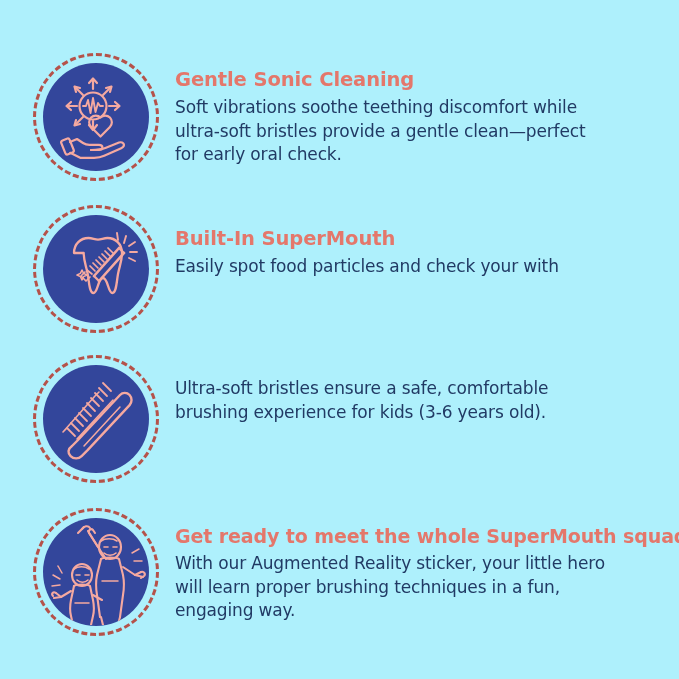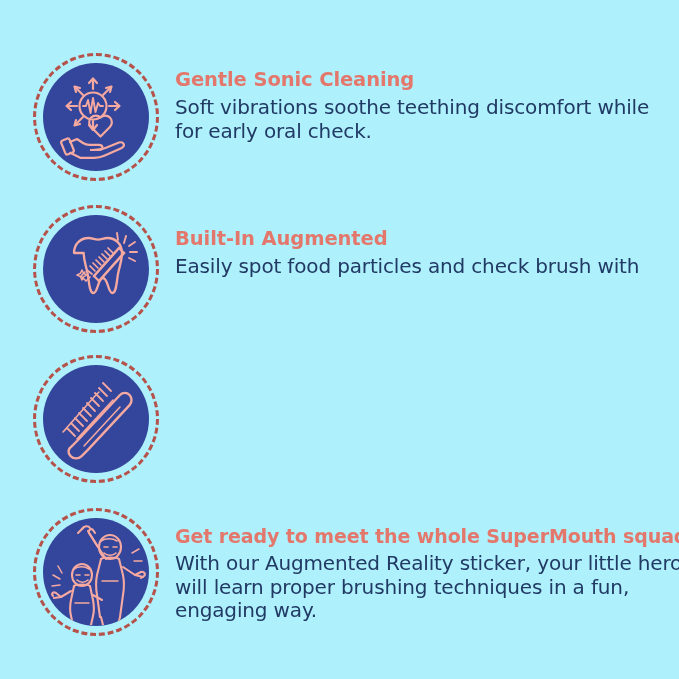--- a/index.html
+++ b/index.html
@@ -71,21 +71,21 @@
     color: #e4776b;
     font-size: 19.5px;
     font-weight: bold;
     line-height: 24px;
     margin: 0 0 4px 0;
     letter-spacing: -0.1px;
     white-space: nowrap;
   }
   .feature-desc {
     color: #213a64;
-    font-size: 20px;
+    font-size: 17px;
     line-height: 23.5px;
     margin: 0;
     letter-spacing: -0.15px;
   }
   .feature-desc .line {
     display: block;
     white-space: nowrap;
   }
   
   .row-0 { top: 53px; }
@@ -138,20 +138,21 @@
           <path d="M17,69 l7,-3 l6,4 c2,1.3 4,1.9 6.4,1.9 l9.6,0 c2,0 3.4,1.2 3.4,2.6 c0,1.4 -1.4,2.5 -3.4,2.5 l-8,0"></path>
           <path d="M38,77 c6,0 11,-0.6 15,-2.2 l13,-5.2 c2.2,-0.9 4.3,0.1 4.8,1.6 c0.5,1.5 -0.6,3.1 -2.6,4 l-17,7.6 c-3.3,1.5 -6.4,2 -10,2 l-14,0 l-10,-5"></path>
           <rect x="10" y="66" width="9" height="15" rx="2.2" transform="rotate(-22 14.5 73.5)"></rect>
         </svg>
       </div>
     </div>
     <div class="feature-text">
       <p class="feature-title">Gentle Sonic Cleaning</p>
       <p class="feature-desc">
         <span class="line">Soft vibrations soothe teething discomfort while</span>
+        <span class="line">ultra-soft bristles provide a gentle clean—perfect</span>
         <span class="line">for early oral check.</span>
       </p>
     </div>
   </div>
 
   <div class="feature-row row-1">
     <div class="icon-badge">
       <div class="dash-ring"></div>
       <div class="icon-disc">
         <svg width="84" height="86" viewBox="0 0 84 86" fill="none" stroke="#f5a9a0" stroke-width="2.3" stroke-linecap="round" stroke-linejoin="round">
@@ -181,23 +182,23 @@
             <line x1="70" y1="17" x2="72" y2="10"></line>
             <line x1="75" y1="20" x2="81" y2="16"></line>
             <line x1="76" y1="26" x2="83" y2="26"></line>
             <line x1="64" y1="14" x2="63" y2="7"></line>
             <line x1="75" y1="32" x2="81" y2="35"></line>
           </g>
         </svg>
       </div>
     </div>
     <div class="feature-text">
-      <p class="feature-title">Built-In Augmented</p>
+      <p class="feature-title">Built-In SuperMouth</p>
       <p class="feature-desc">
-        <span class="line">Easily spot food particles and check brush with</span>
+        <span class="line">Easily spot food particles and check your with</span>
       </p>
     </div>
   </div>
 
   <div class="feature-row row-2">
     <div class="icon-badge">
       <div class="dash-ring"></div>
       <div class="icon-disc">
         <svg width="88" height="90" viewBox="0 0 88 90" fill="none" stroke="#f5a9a0" stroke-width="2.4" stroke-linecap="round" stroke-linejoin="round">
 
@@ -217,20 +218,24 @@
             <line x1="51" y1="27" x2="43" y2="19"></line>
             <line x1="55" y1="22" x2="47" y2="14"></line>
             <line x1="59" y1="17" x2="51" y2="9"></line>
 
             <path d="M15,54 l-4,4 l32,-36 l4,-4" stroke-width="1.6"></path>
           </g>
         </svg>
       </div>
     </div>
     <div class="feature-text">
+      <p class="feature-desc">
+        <span class="line">Ultra-soft bristles ensure a safe, comfortable</span>
+        <span class="line">brushing experience for kids (3-6 years old).</span>
+      </p>
     </div>
   </div>
 
   <div class="feature-row row-3">
     <div class="icon-badge">
       <div class="dash-ring"></div>
       <div class="icon-disc">
         <svg width="104" height="106" viewBox="0 0 104 106" fill="none" stroke="#f5a9a0" stroke-width="2.1" stroke-linecap="round" stroke-linejoin="round">
 
           <path d="M34,14 l6,-6"></path>

